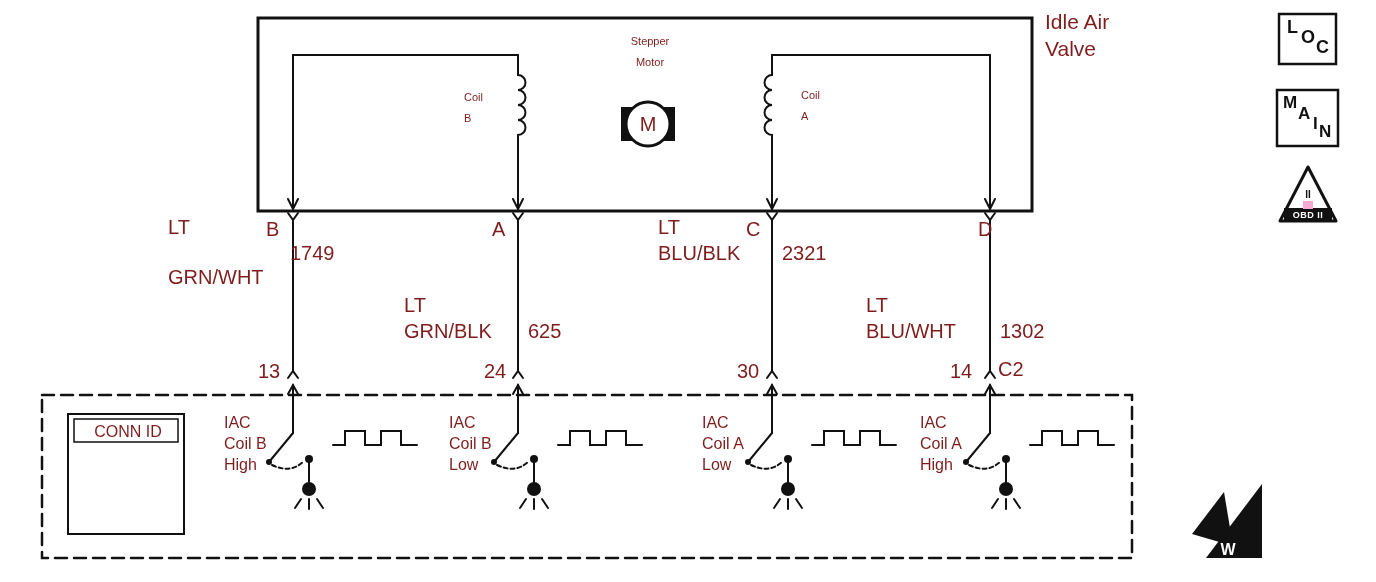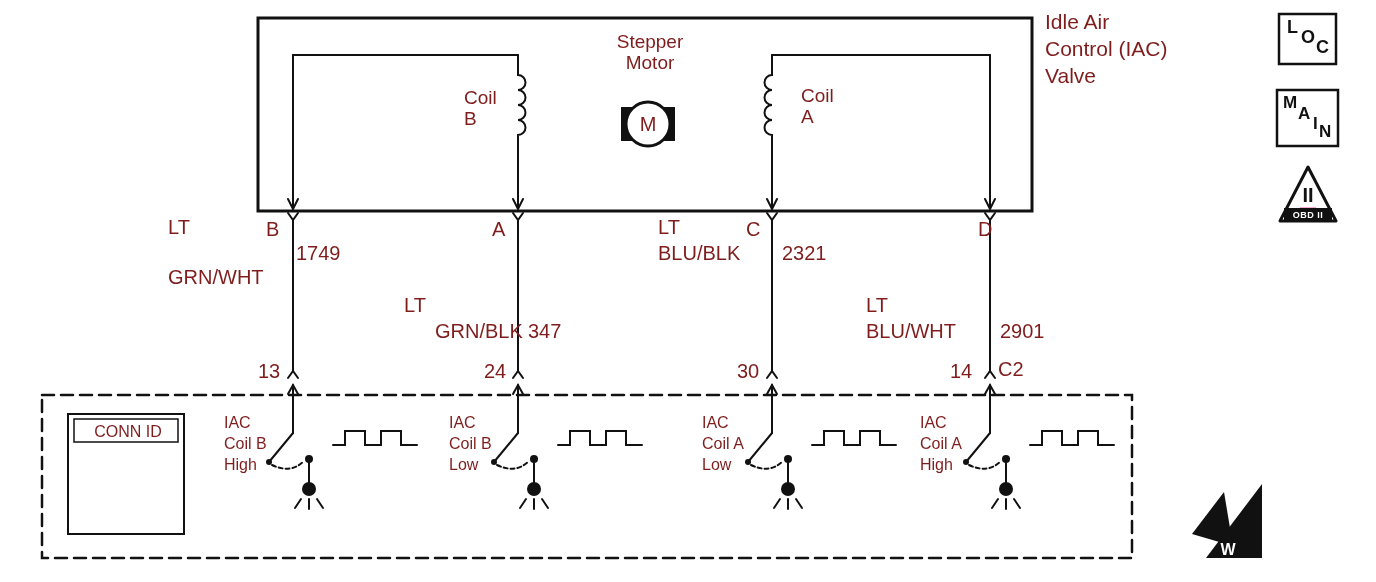--- a/index.html
+++ b/index.html
@@ -2,31 +2,31 @@
 <html><head>
 <meta charset="utf-8">
 <style>
   * { margin:0; padding:0; box-sizing:border-box; }
   body { background:#ffffff; font-family:"Liberation Sans","DejaVu Sans",sans-serif; }
   .canvas { position:relative; width:1376px; height:582px; background:#fff; color:#111; overflow:hidden; }
   .art { position:absolute; left:0; top:0; }
   .t { position:absolute; color:#7f1d1d; white-space:nowrap; }
   .f21 { font-size:21px; line-height:27px; }
   .f20 { font-size:20px; line-height:24px; }
-  .f17 { font-size:19px; line-height:21px; }
+  .f17 { font-size:11px; line-height:21px; }
   .f16 { font-size:16px; line-height:21px; }
   .lh22 > div { line-height:22px; }
   .lh28 { line-height:28px; }
   .ctr { text-align:center; }
   .badge-letter { position:absolute; font-weight:bold; font-size:18px; color:#111; }
   .badge-letter.small { font-size:17px; }
   .obd-banner { position:absolute; left:1284px; top:209px; width:48px; text-align:center;
                 color:#fff; font-size:9px; font-weight:bold; letter-spacing:.5px; line-height:12px; }
   .obd-num-wrap { position:absolute; left:1296px; top:184px; width:24px; text-align:center; }
-  .obd-num-wrap span { font-weight:bold; font-size:20px; border-bottom:1px solid #f9a8d4; padding:0 2px 1px 2px; }
+  .obd-num-wrap span { font-weight:bold; font-size:10px; border-bottom:8px solid #f9a8d4; padding:0 2px 1px 2px; }
   .logo-w { position:absolute; left:1214px; top:541px; width:28px; text-align:center;
             color:#fff; font-weight:bold; font-size:16px; }
 </style>
 </head>
 <body>
 
 <div class="canvas">
 
   <svg class="art" width="1376" height="582" viewBox="0 0 1376 582">
     <g stroke="#111" stroke-width="2" fill="none" stroke-linecap="round">
@@ -142,21 +142,20 @@
       </g>
       <g>
         <polygon points="1206,558 1262,484 1262,558" fill="#111" stroke="none"></polygon>
         <polygon points="1192,534 1224,492 1233,546" fill="#111" stroke="none"></polygon>
       </g>
     </g>
   </svg>
 
   <div class="t f21" style="left:1045px; top:8px;">
     <div>Idle Air</div>
-    <div>Control (IAC)</div>
     <div>Valve</div>
   </div>
 
   <div class="t f17 ctr" style="left:600px; top:31px; width:100px;">
     <div>Stepper</div>
     <div>Motor</div>
   </div>
 
   <div class="t f20 ctr" style="left:637px; top:112px; width:22px;">M</div>
 
@@ -169,33 +168,33 @@
     <div>A</div>
   </div>
 
   <div class="t f20" style="left:266px; top:217px;">B</div>
   <div class="t f20" style="left:492px; top:217px;">A</div>
   <div class="t f20" style="left:746px; top:217px;">C</div>
   <div class="t f20" style="left:978px; top:217px;">D</div>
 
   <div class="t f20" style="left:168px; top:215px;">LT</div>
   <div class="t f20" style="left:168px; top:241px;margin-top:24px;">GRN/WHT</div>
-  <div class="t f20" style="left:296px; top:241px;">1749</div>
+  <div class="t f20" style="left:290px; top:241px;">1749</div>
 
   <div class="t f20" style="left:658px; top:215px;">LT</div>
   <div class="t f20" style="left:658px; top:241px;">BLU/BLK</div>
   <div class="t f20" style="left:782px; top:241px;">2321</div>
 
   <div class="t f20" style="left:404px; top:293px;">LT</div>
-  <div class="t f20" style="left:404px; top:319px;margin-left:31px;">GRN/BLK</div>
-  <div class="t f20" style="left:528px; top:319px;">347</div>
+  <div class="t f20" style="left:404px; top:319px;">GRN/BLK</div>
+  <div class="t f20" style="left:528px; top:319px;">625</div>
 
   <div class="t f20" style="left:866px; top:293px;">LT</div>
   <div class="t f20" style="left:866px; top:319px;">BLU/WHT</div>
-  <div class="t f20" style="left:1000px; top:319px;">2901</div>
+  <div class="t f20" style="left:1000px; top:319px;">1302</div>
 
   <div class="t f20" style="left:258px; top:359px;">13</div>
   <div class="t f20" style="left:484px; top:359px;">24</div>
   <div class="t f20" style="left:737px; top:359px;">30</div>
   <div class="t f20" style="left:950px; top:359px;">14</div>
   <div class="t f20" style="left:998px; top:357px;">C2</div>
 
 
   <div class="t f16 ctr" style="left:74px; top:421px; width:108px;">CONN ID</div>
 

